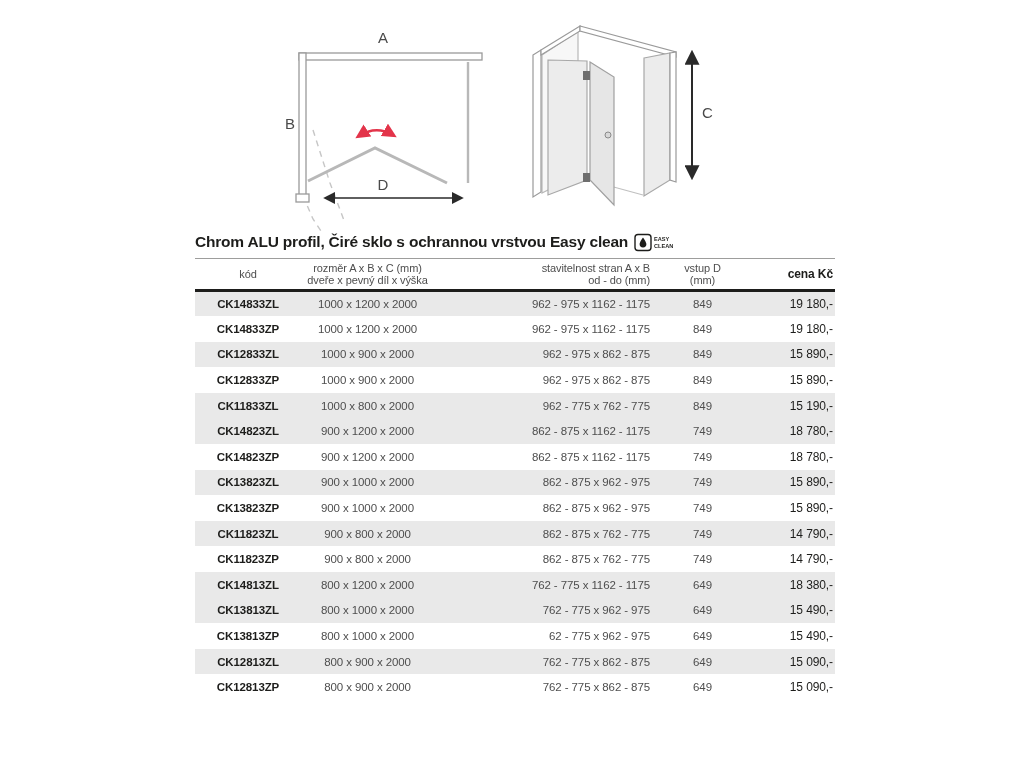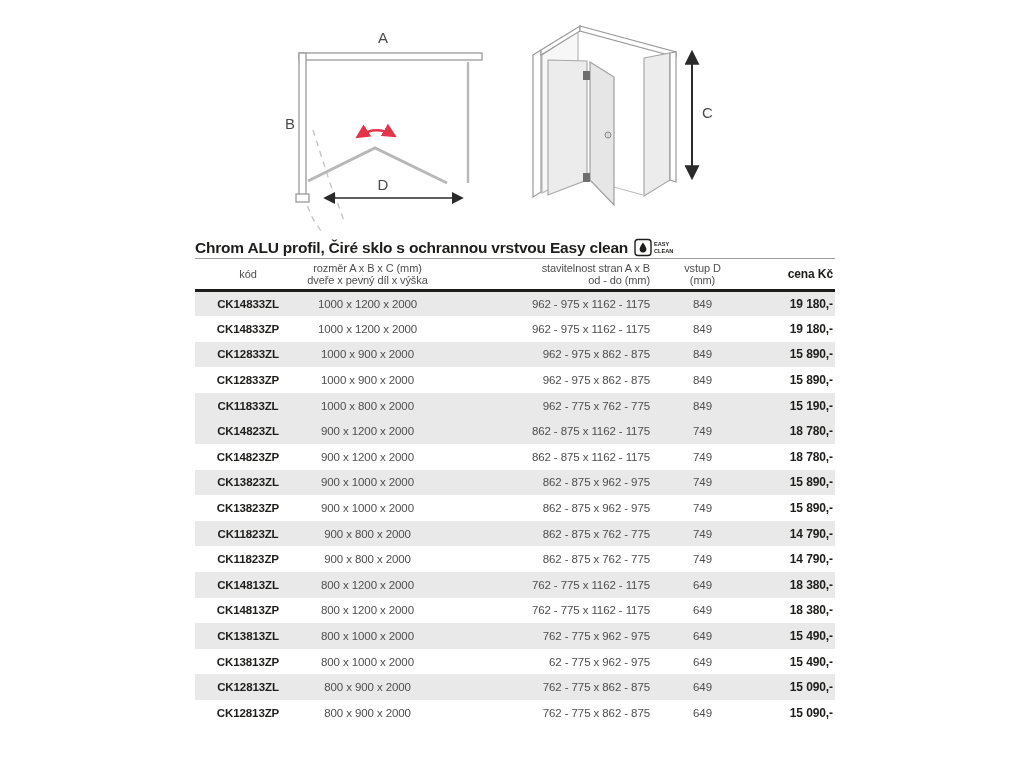--- a/index.html
+++ b/index.html
@@ -8,21 +8,21 @@
   .page {
     position:relative; width:1024px; height:768px; background:#fff; overflow:hidden;
   }
   
   .plan-svg  { position:absolute; left:283px; top:23px;  width:214px; height:212px; }
   .persp-svg { position:absolute; left:523px; top:16px;  width:206px; height:210px; }
   .dim-label { font-family:"Liberation Sans", sans-serif; font-size:15px; fill:#4a4a4a; }
   
   .title-row {
     position:absolute; left:195px; top:233px; width:640px; height:24px;
-    display:flex; align-items:flex-end; gap:6px;
+    display:flex; align-items:flex-start; gap:6px;
   }
   .title-text { font-size:15.5px; font-weight:700; color:#1d1d1b; letter-spacing:-0.2px; }
   .easyclean-badge { display:inline-flex; align-items:center; }
   
   .spec-table {
     position:absolute; left:195px; top:258px; width:640px;
     border-collapse:collapse; table-layout:fixed;
   }
   .spec-table thead tr { height:32px; }
   .spec-table thead { border-top:1px solid #9d9d9c; border-bottom:3px solid #1d1d1b; }
@@ -34,21 +34,21 @@
     height:25.6px; font-size:11.5px; color:#4e4e4e; vertical-align:middle;
     letter-spacing:-0.1px; white-space:nowrap; overflow:hidden;
   }
   .col-kod   { width:100px; text-align:center;  padding-left:6px; }
   .col-rozmer{ width:145px; text-align:center; }
   .col-stav  { width:210px; text-align:right; }
   .col-vstup { width:105px; text-align:center; }
   .col-cena  { width:80px;  text-align:right; padding-right:2px; }
   th.col-cena div { font-weight:700; font-size:12px; color:#1d1d1b; }
   td.col-kod  { font-weight:700; color:#1d1d1b; font-size:11.5px; }
-  td.col-cena { font-weight:700; color:#1d1d1b; font-size:12px; }
+  td.col-cena { font-weight:400; color:#1d1d1b; font-size:12px; }
   tr.stripe td { background:#e9e9e9; }
 </style>
 </head>
 <body>
 
 <div class="page">
 
   <svg class="plan-svg" viewBox="0 0 214 212">
     <defs>
       <marker id="ah-black" viewBox="0 0 10 10" refX="8.5" refY="5" markerWidth="7.5" markerHeight="7.5" orient="auto-start-reverse">
@@ -219,27 +219,20 @@
           <td class="col-vstup">749</td>
           <td class="col-cena">14 790,-</td>
         </tr>
         <tr class="stripe">
           <td class="col-kod">CK14813ZL</td>
           <td class="col-rozmer">800 x 1200 x 2000</td>
           <td class="col-stav">762 - 775 x 1162 - 1175</td>
           <td class="col-vstup">649</td>
           <td class="col-cena">18 380,-</td>
         </tr>
-        <tr>
-          <td class="col-kod">CK14813ZP</td>
-          <td class="col-rozmer">800 x 1200 x 2000</td>
-          <td class="col-stav">762 - 775 x 1162 - 1175</td>
-          <td class="col-vstup">649</td>
-          <td class="col-cena">18 380,-</td>
-        </tr>
         <tr class="stripe">
           <td class="col-kod">CK13813ZL</td>
           <td class="col-rozmer">800 x 1000 x 2000</td>
           <td class="col-stav">762 - 775 x 962 - 975</td>
           <td class="col-vstup">649</td>
           <td class="col-cena">15 490,-</td>
         </tr>
         <tr>
           <td class="col-kod">CK13813ZP</td>
           <td class="col-rozmer">800 x 1000 x 2000</td>

